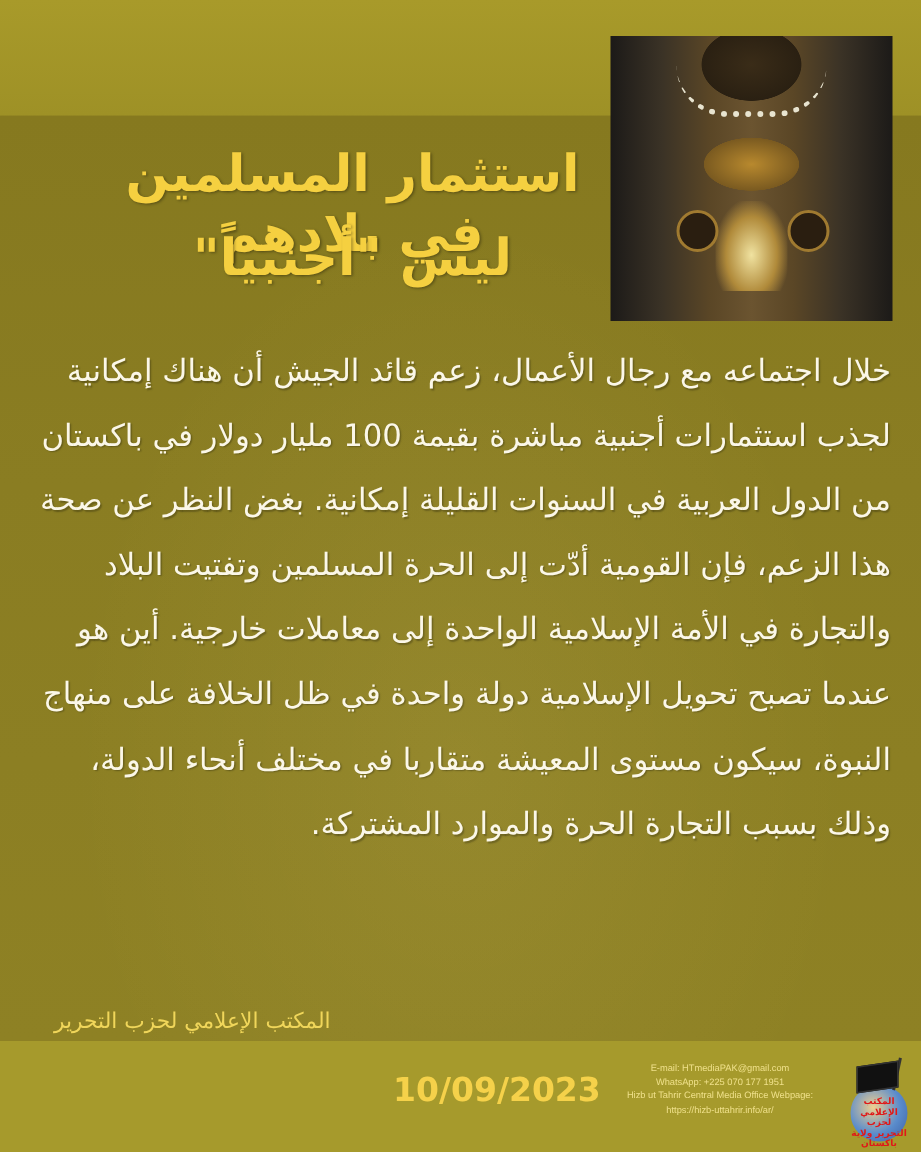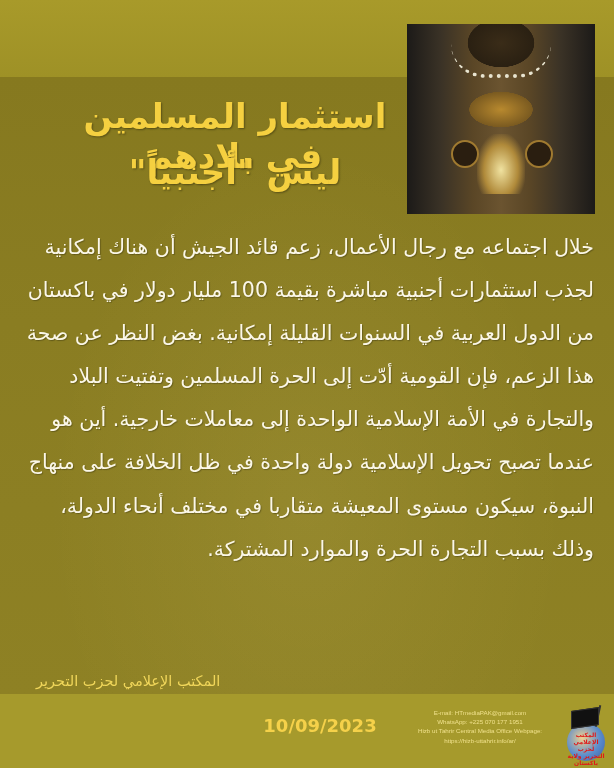--- a/index.html
+++ b/index.html
@@ -54,21 +54,21 @@
     color: #fbf7e8; font-size: 20.5px; line-height: 43.1px;
     text-shadow: 1px 1px 1px rgba(0,0,0,0.25);
   }
   .body-line { display: block; white-space: nowrap; text-align: left; }
   .org {
     position: absolute; left: 20px; top: 669px; width: 200px; text-align: left;
     direction: rtl; color: #f0d65a; font-size: 14.5px; line-height: 24px; margin-left: 16px;
   }
   .date {
     position: absolute; left: 262px; top: 715px; width: 116px; text-align: center;
-    color: #f5d14a; font-weight: bold; font-size: 18px;
+    color: #f5d14a; font-weight: bold; font-size: 22px;
   }
   .contact {
     position: absolute; left: 405px; top: 708px; width: 150px; text-align: center;
     color: #efe08a; font-size: 6.2px; line-height: 9.2px; font-family: "Liberation Sans", sans-serif;
   }
   .logo {
     position: absolute; left: 563px; top: 705px; width: 44px; height: 58px;
   }
   .logo .globe {
     position: absolute; left: 4px; top: 18px; width: 38px; height: 38px; border-radius: 50%;

